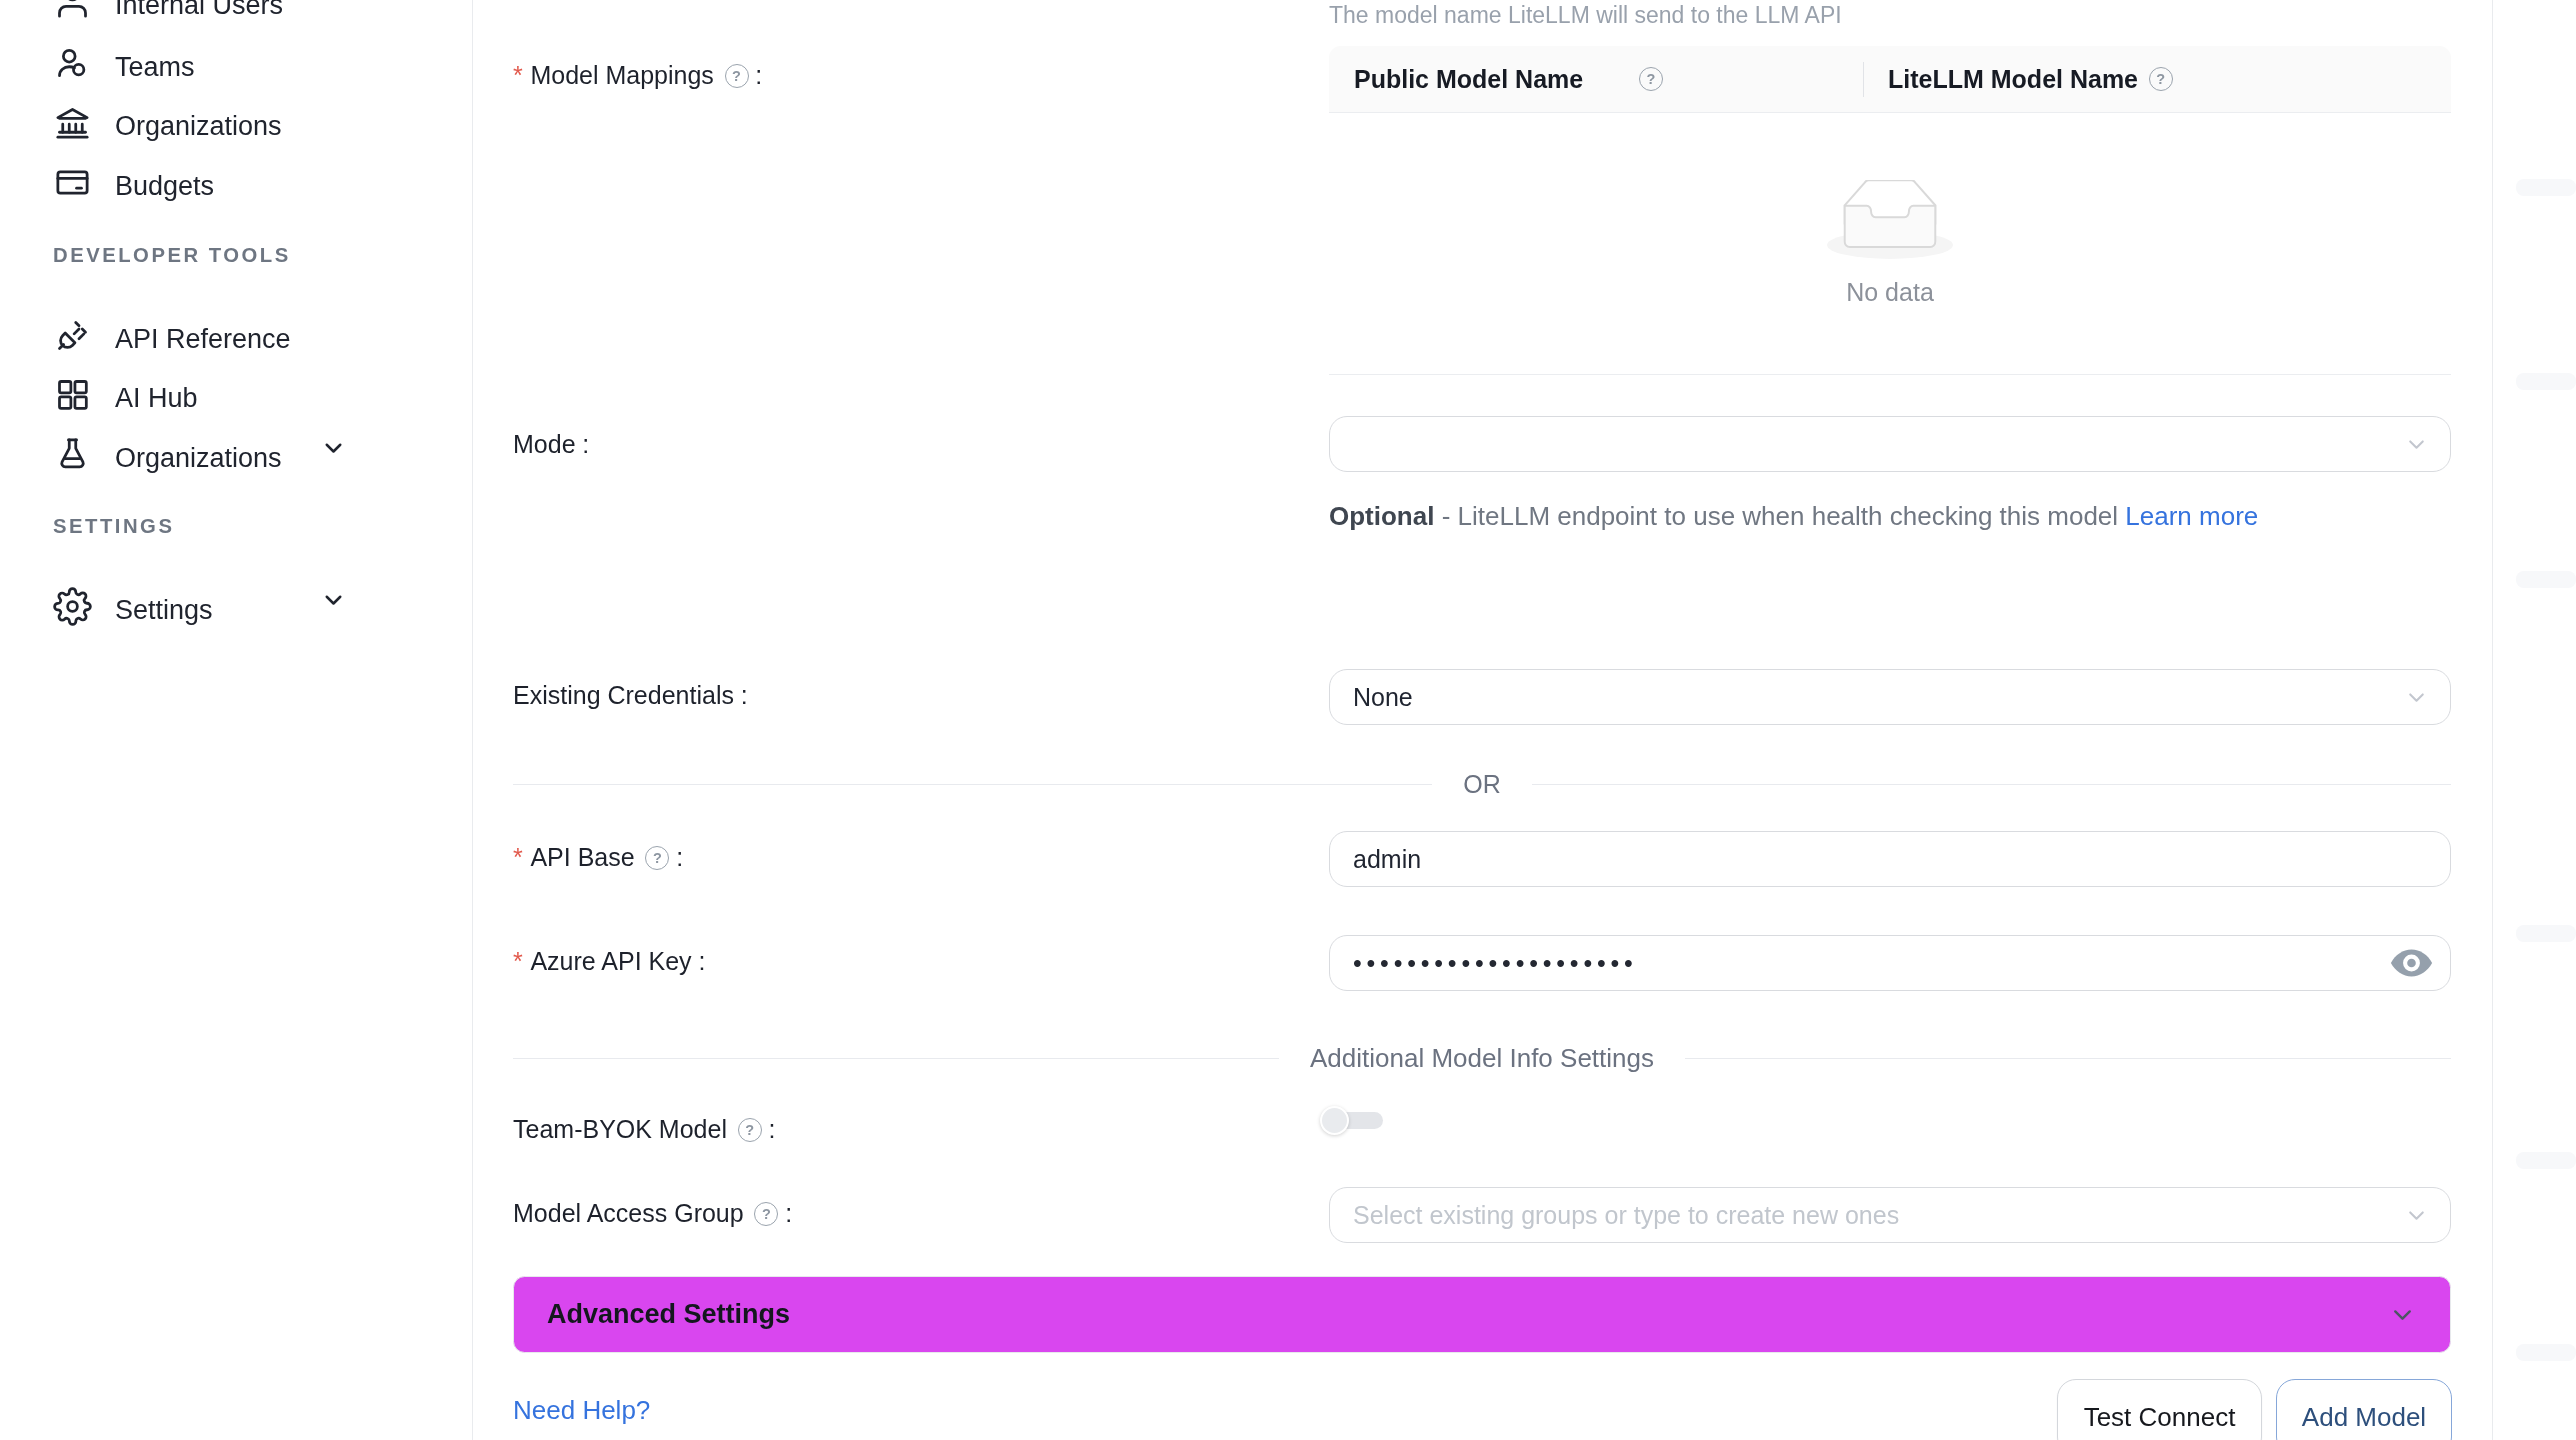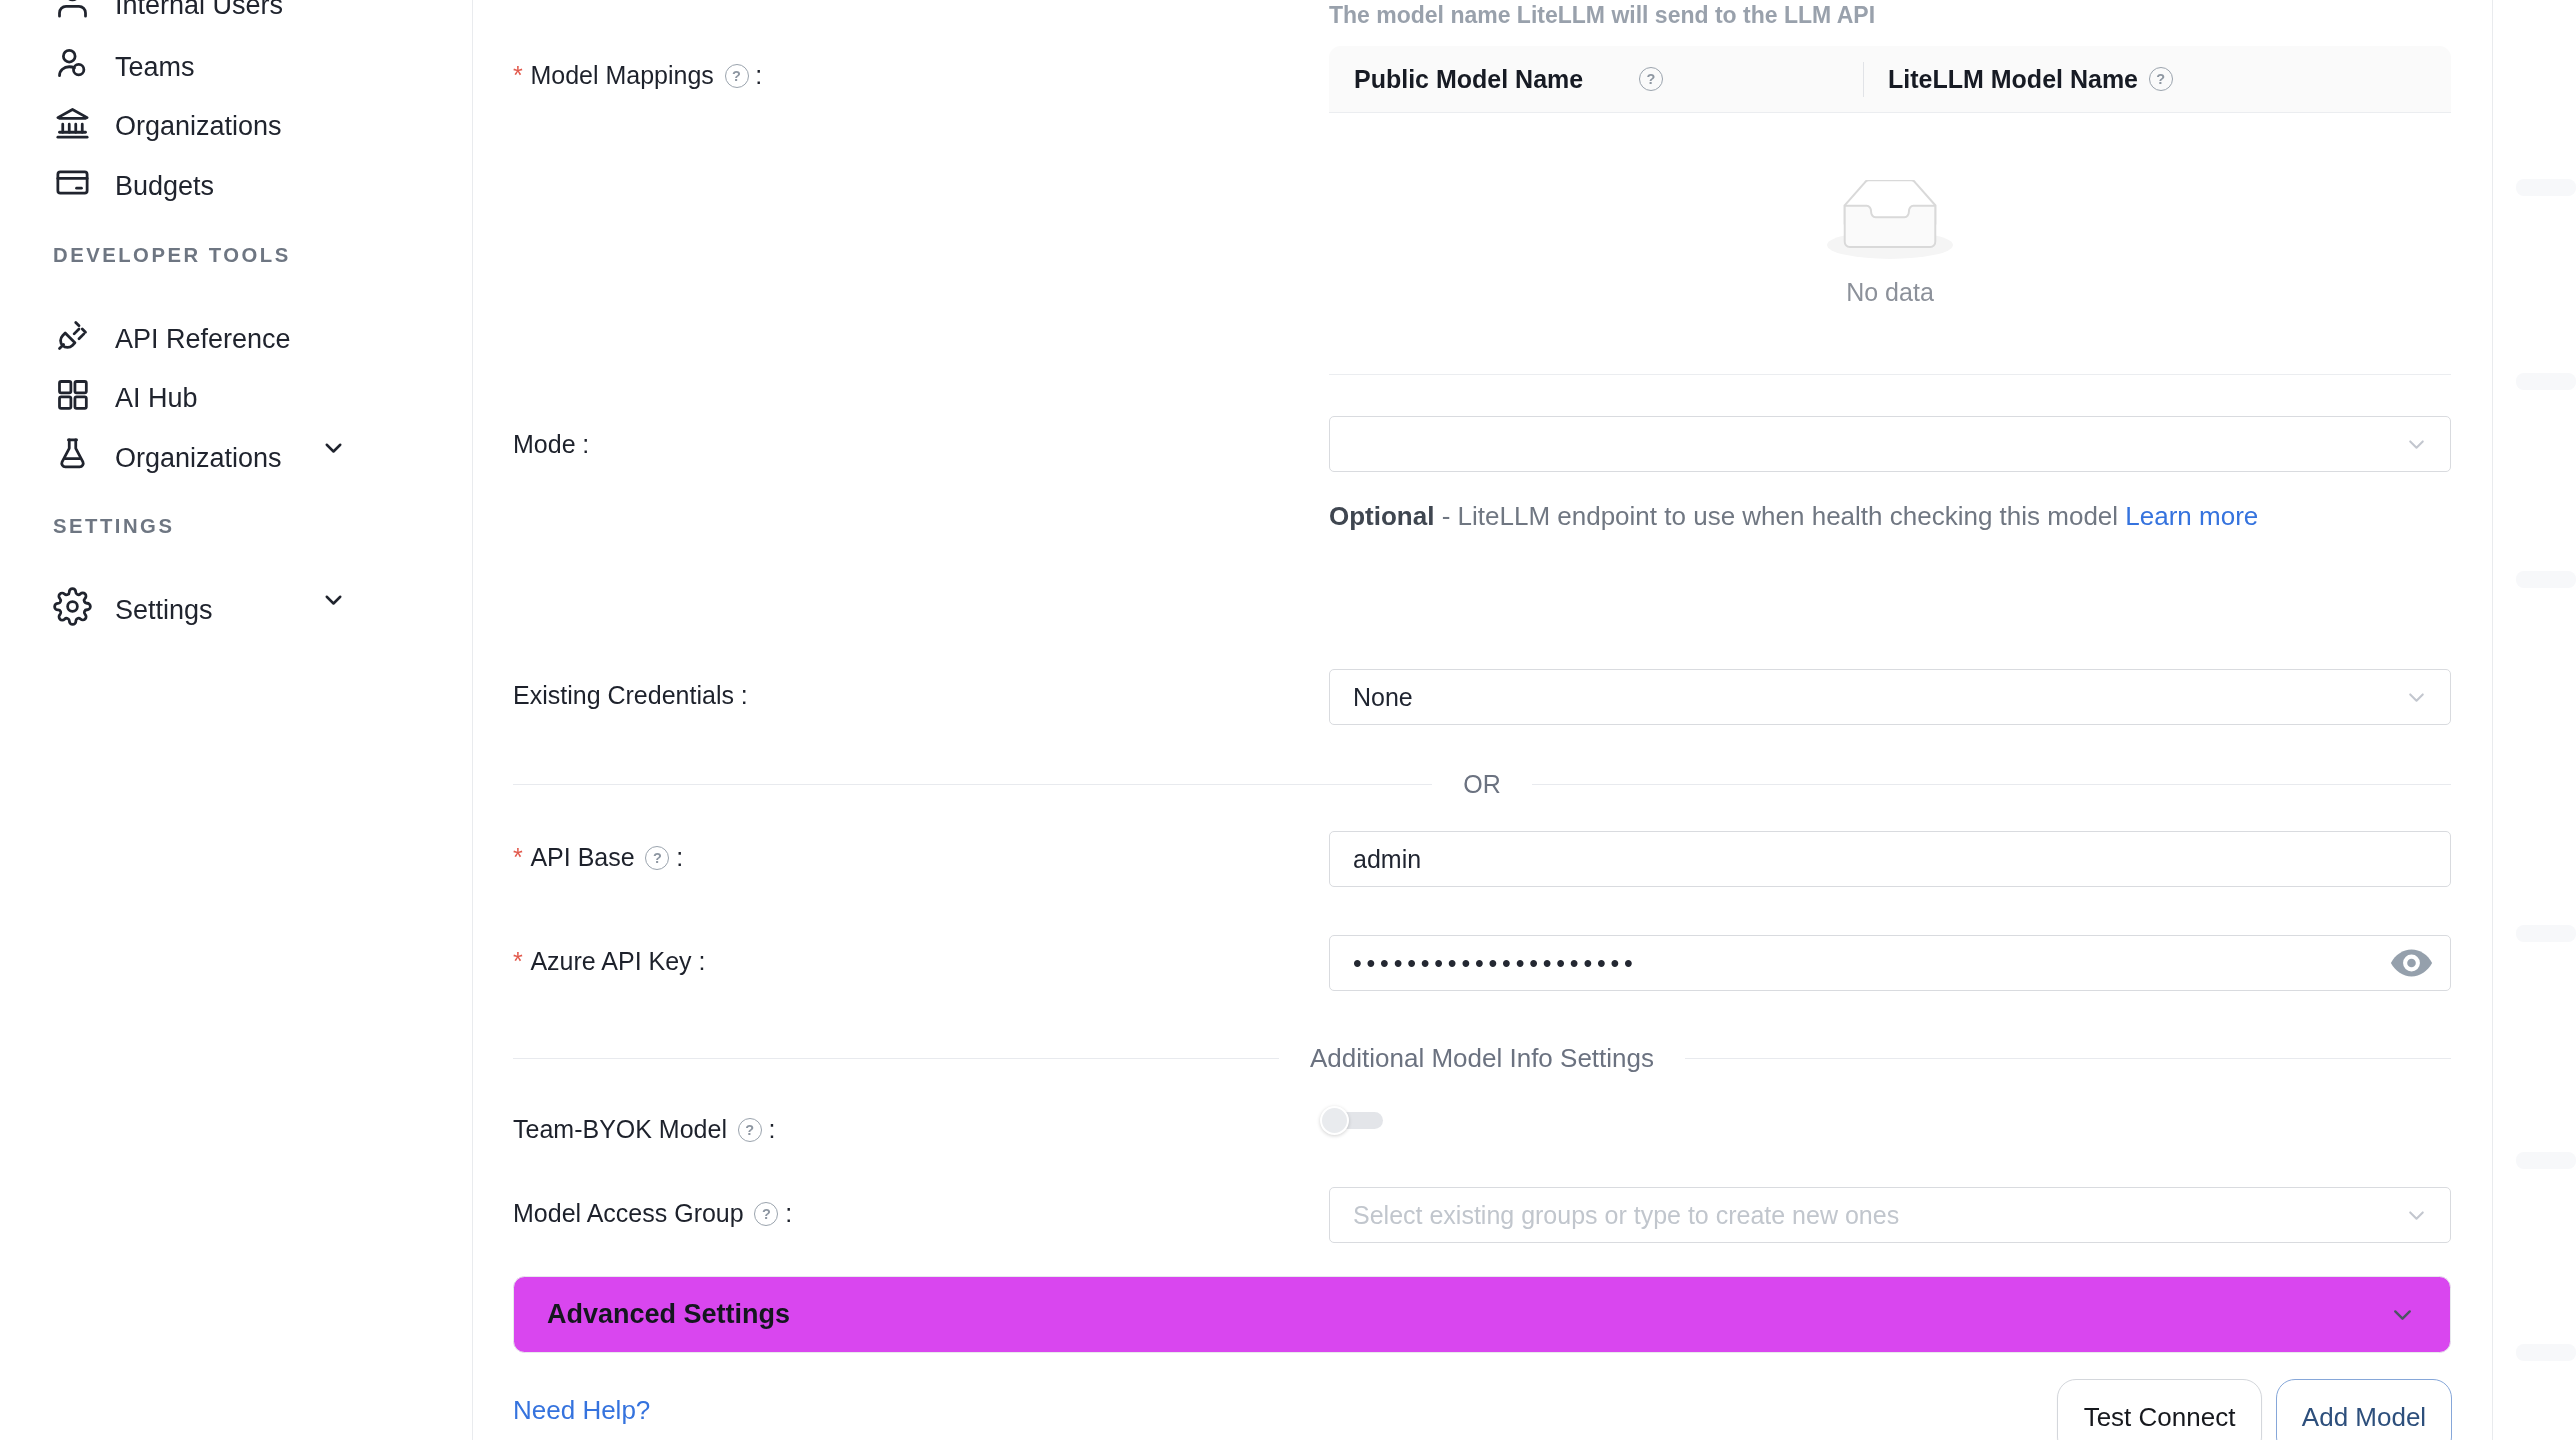--- a/index.html
+++ b/index.html
@@ -10,35 +10,35 @@
   
   .sidebar{position:absolute;left:0;top:0;width:472px;height:1440px;background:#fff;border-right:1px solid #e9ebee;}
   .side-row{position:absolute;left:53px;width:368px;height:54px;display:flex;align-items:flex-end;gap:23px;cursor:pointer;}
   .side-row .lbl{font-size:27px;color:#20242e;white-space:nowrap;}
   .side-row svg{flex:0 0 auto;}
   .side-section{position:absolute;left:53px;font-size:20.3px;font-weight:700;letter-spacing:2.5px;color:#6e7682;white-space:nowrap;}
   .row-chevron{position:absolute;left:267px;top:50%;transform:translateY(-50%);display:flex;}
   
   .main-divider-right{position:absolute;left:2492px;top:0;width:1px;height:1440px;background:#e9ebee;}
   .ghost-bar{position:absolute;background:#f7f8fa;border-radius:7.7px;}
-  .top-helper{position:absolute;left:1329px;top:1.9px;font-size:23px;color:#99a1ac;font-weight:bold;}
+  .top-helper{position:absolute;left:1329px;top:1.9px;font-size:23px;color:#99a1ac;}
   .form-label{position:absolute;left:513px;display:flex;align-items:center;font-size:25px;color:#1d212b;white-space:nowrap;}
   .form-label .star{color:#e25a4d;margin-right:7.7px;font-size:25px;}
   .form-label .colon{margin-left:6.8px;}
   .help-circle{display:inline-flex;align-items:center;justify-content:center;width:22px;height:22px;border:1.5px solid #9aa3ad;border-radius:50%;font-size:14.5px;font-weight:600;color:#8d96a1;margin-left:10.7px;flex:0 0 auto;}
   
   .map-table{position:absolute;left:1329px;top:46px;width:1122px;}
   .thead{position:relative;display:flex;height:66px;background:#fafafa;border-radius:11.6px 11.6px 0 0;border-bottom:1px solid #ebedf0;align-items:center;}
   .th{display:flex;align-items:center;font-size:25px;font-weight:700;color:#171b24;padding-left:25px;box-sizing:border-box;}
   .th-1{width:534px;gap:45px;}
   .th-divider{position:absolute;left:534px;top:15.5px;width:1px;height:35px;background:#e1e3e7;}
   .tbody{height:261px;border-bottom:1px solid #ebedf0;display:flex;flex-direction:column;align-items:center;justify-content:center;gap:17.4px;}
   .no-data-text{font-size:25px;color:#8c919a;}
   
-  .control{position:absolute;left:1329px;width:1122px;height:56px;box-sizing:border-box;border:1.5px solid #d9dbdf;border-radius:5px;background:#fff;display:flex;align-items:center;padding:0 23px;font-size:25px;color:#1f2430;}
+  .control{position:absolute;left:1329px;width:1122px;height:56px;box-sizing:border-box;border:1.5px solid #d9dbdf;border-radius:18px;background:#fff;display:flex;align-items:center;padding:0 23px;font-size:25px;color:#1f2430;}
   .control .sel-chevron{position:absolute;right:21px;top:50%;transform:translateY(-50%);display:flex;}
   .placeholder{color:#c1c6cd;}
   .masked{font-size:25px;letter-spacing:4.8px;color:#242832;}
   .eye-btn{position:absolute;right:17.4px;top:50%;transform:translateY(-50%);display:flex;cursor:pointer;}
   
   .opt-helper{position:absolute;left:1329px;top:496px;width:1046px;font-size:26px;line-height:40px;color:#707782;}
   .opt-helper .bold{font-weight:700;color:#3f4650;}
   .opt-helper a{color:#3573de;text-decoration:none;cursor:pointer;}
   .cred-note{position:absolute;left:513px;top:606px;font-size:25px;color:#4a5158;}
   

